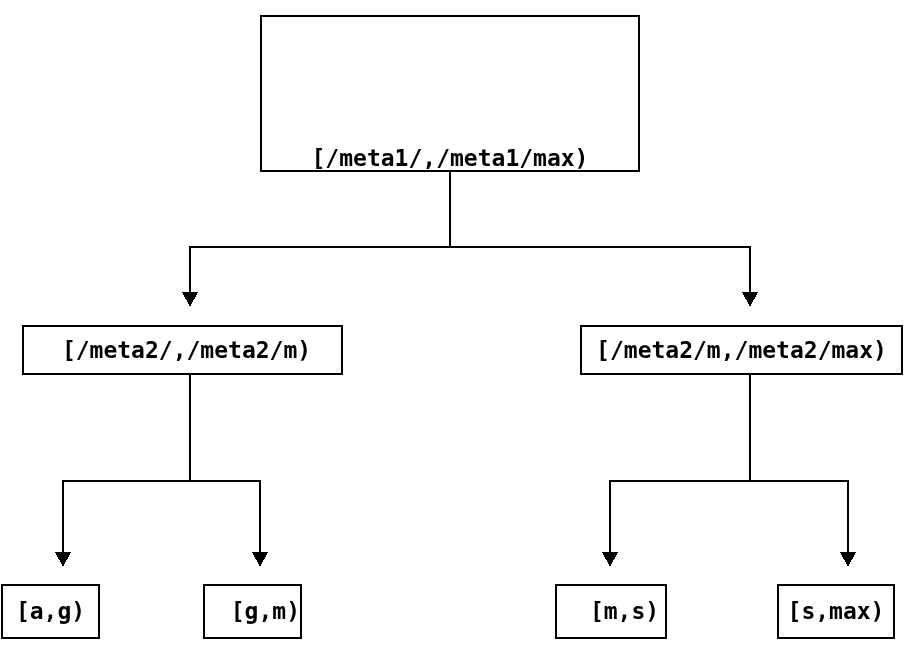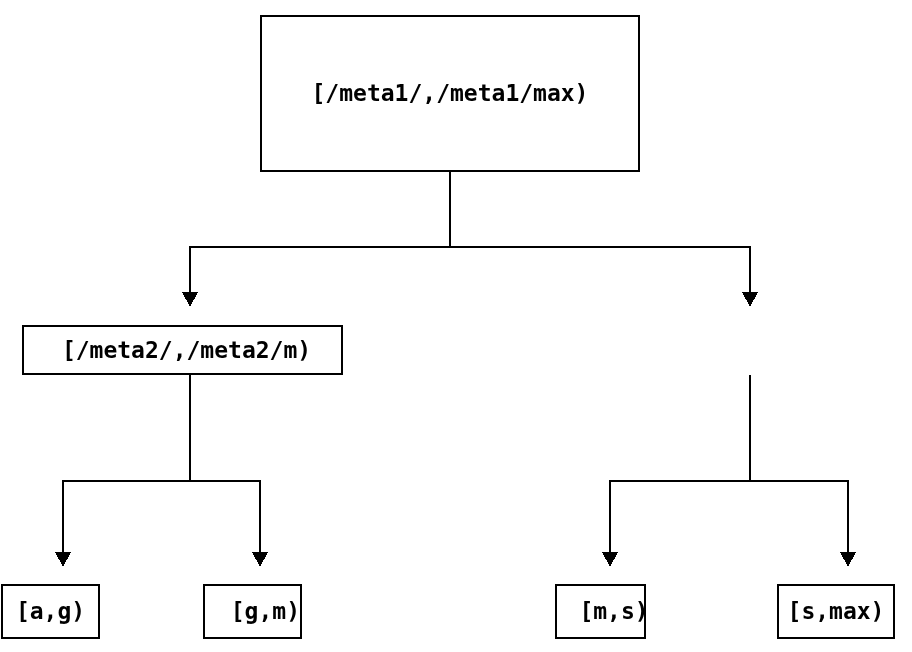--- a/index.html
+++ b/index.html
@@ -29,26 +29,26 @@
     background: #ffffff;
     display: flex;
     align-items: center;
     justify-content: center;
     font-size: 23px;
     font-weight: 700;
     color: #000000;
     white-space: nowrap;
     line-height: 1;
   }
-  .node-root  { left: 260px; top: 15px;  width: 380px; height: 157px; }
+  .node-root  { left: 260px; top: 15px;  width: 380px; height: 157px; align-items: flex-end; }
   .node-mid-l { left: 22px;  top: 325px; width: 321px; height: 50px; padding-left: 8px; }
   .node-mid-r { left: 580px; top: 325px; width: 323px; height: 50px; }
   .node-leaf-ag   { left: 1px;   top: 584px; width: 99px;  height: 55px; }
   .node-leaf-gm   { left: 203px; top: 584px; width: 99px;  height: 55px; justify-content: flex-end; }
-  .node-leaf-ms   { left: 555px; top: 584px; width: 91px;  height: 55px; padding-left: 27px; }
+  .node-leaf-ms   { left: 555px; top: 584px; width: 112px;  height: 55px; padding-left: 27px; }
   .node-leaf-smax { left: 777px; top: 584px; width: 118px; height: 55px; }
   .edge {
     stroke: #000000;
     stroke-width: 2;
     fill: none;
   }
   .arrowhead {
     fill: #000000;
     stroke: none;
   }
@@ -89,20 +89,23 @@
   </svg>
 
   <div class="node node-root">
     <span>[/meta1/,/meta1/max)</span>
   </div>
 
   <div class="node node-mid-l">
     <span>[/meta2/,/meta2/m)</span>
   </div>
 
+  <div class="node node-mid-r">
+    <span>[/meta2/m,/meta2/max)</span>
+  </div>
 
   <div class="node node-leaf-ag">
     <span>[a,g)</span>
   </div>
 
   <div class="node node-leaf-gm">
     <span>[g,m)</span>
   </div>
 
   <div class="node node-leaf-ms">

